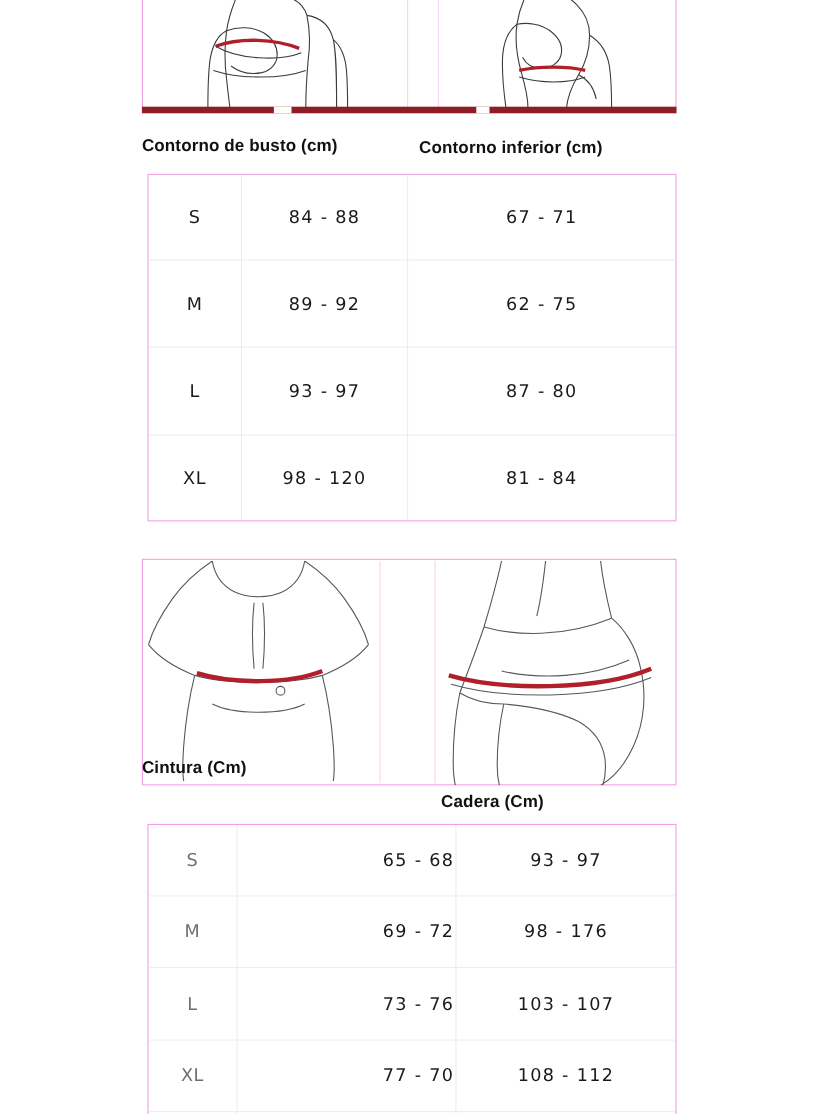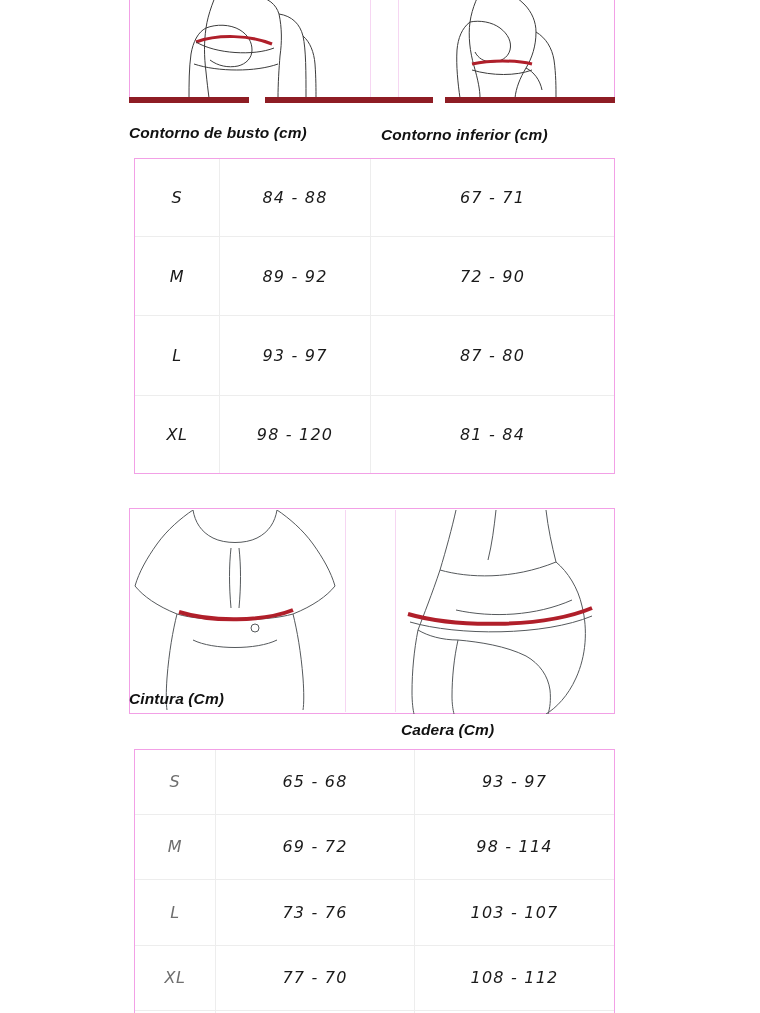--- a/index.html
+++ b/index.html
@@ -13,21 +13,20 @@
     font-family: "Liberation Sans", sans-serif;
     color: #111111;
     position: relative;
     overflow: hidden;
   }
 
   .page {
     position: relative;
     width: 760px;
     height: 1013px;
-    font-style: italic;
   }
 
   
   .figure-band {
     position: absolute;
     border: 1px solid #f2a0e6;
     box-sizing: border-box;
     background: #ffffff;
   }
   .figure-cell {
@@ -80,21 +79,21 @@
   }
   .size-table td:last-child {
     border-right: none;
   }
   .size-table td.size-label {
     width: 82px;
     letter-spacing: .6px;
   }
   .size-table.top td.col-mid { width: 148px; }
   .size-table.bottom td.size-label { color: #6f6f6f; width: 78px; }
-  .size-table.bottom td.col-mid { width: 196px; }
+  .size-table.bottom td.col-mid { width: 196px; text-align: right; }
 
   
   .size-table.bottom {
     overflow: hidden;
   }
 
   
   .tape {
     position: absolute;
     height: 6px;
@@ -172,21 +171,21 @@
     <table>
       <tbody>
         <tr>
           <td class="size-label">S</td>
           <td class="col-mid">84 - 88</td>
           <td>67 - 71</td>
         </tr>
         <tr>
           <td class="size-label">M</td>
           <td class="col-mid">89 - 92</td>
-          <td>72 - 90</td>
+          <td>62 - 75</td>
         </tr>
         <tr>
           <td class="size-label">L</td>
           <td class="col-mid">93 - 97</td>
           <td>87 - 80</td>
         </tr>
         <tr>
           <td class="size-label">XL</td>
           <td class="col-mid">98 - 120</td>
           <td>81 - 84</td>
@@ -253,21 +252,21 @@
     <table>
       <tbody>
         <tr>
           <td class="size-label">S</td>
           <td class="col-mid">65 - 68</td>
           <td>93 - 97</td>
         </tr>
         <tr>
           <td class="size-label">M</td>
           <td class="col-mid">69 - 72</td>
-          <td>98 - 114</td>
+          <td>98 - 176</td>
         </tr>
         <tr>
           <td class="size-label">L</td>
           <td class="col-mid">73 - 76</td>
           <td>103 - 107</td>
         </tr>
         <tr>
           <td class="size-label">XL</td>
           <td class="col-mid">77 - 70</td>
           <td>108 - 112</td>

